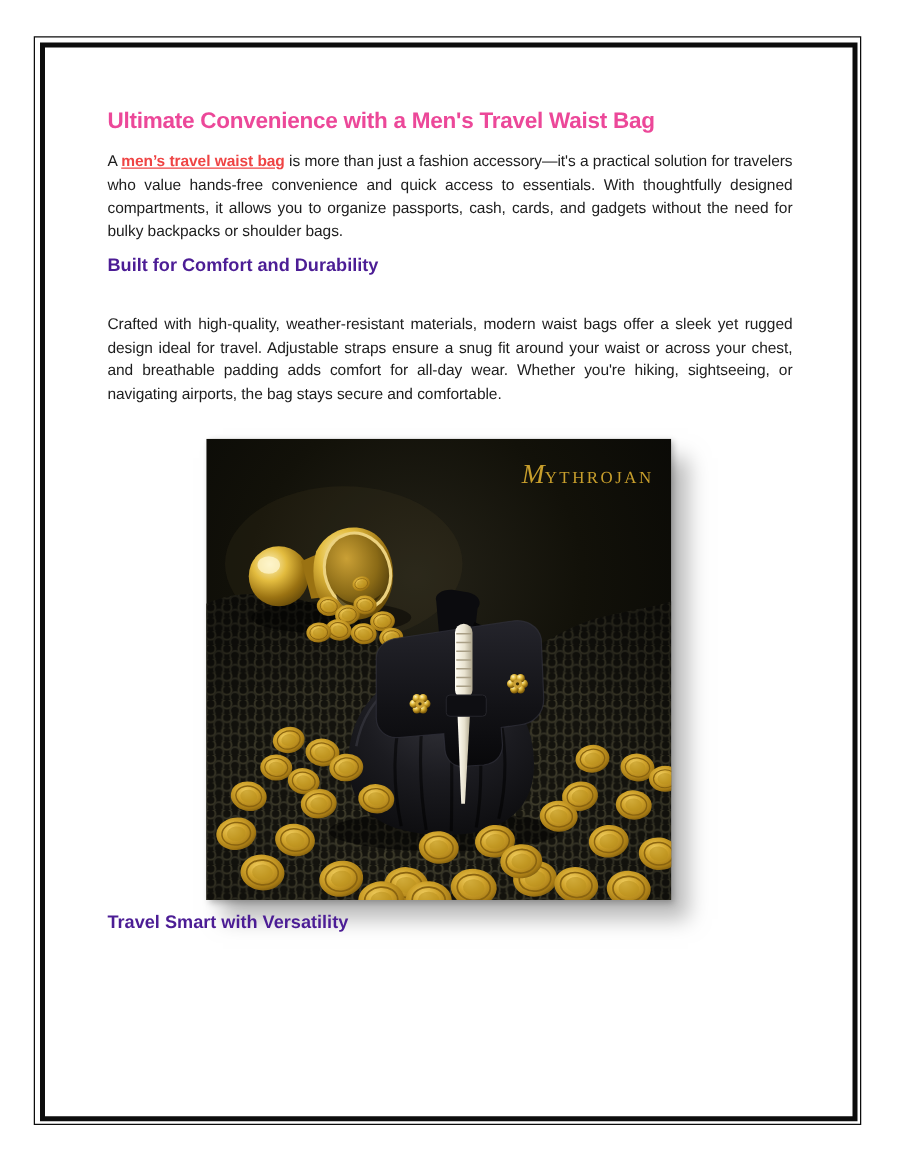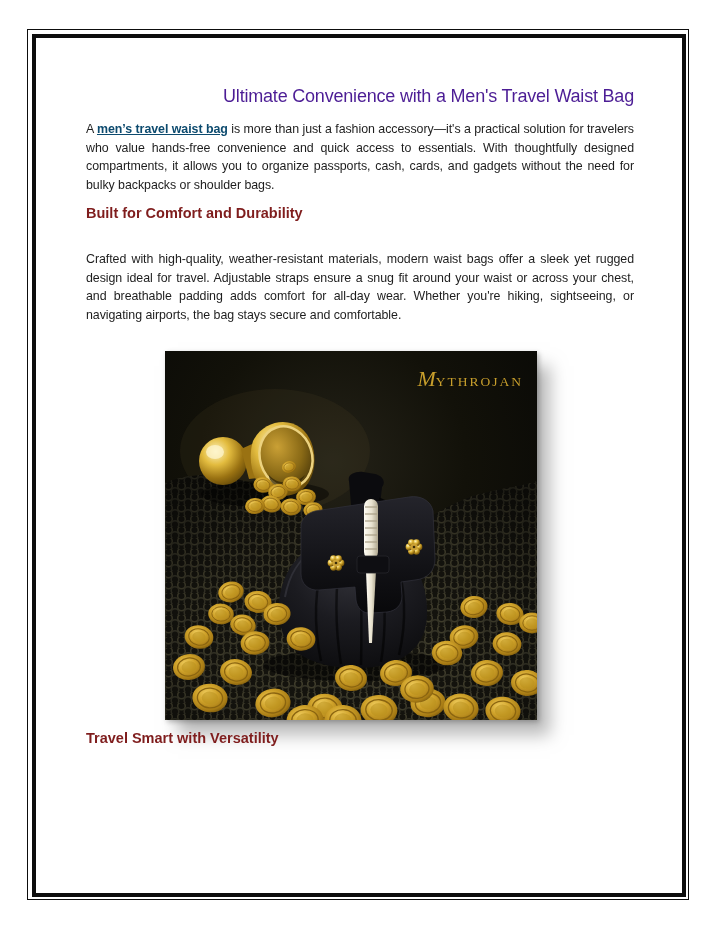--- a/index.html
+++ b/index.html
@@ -11,32 +11,32 @@
   .border-thin{
     position:absolute;left:27px;top:29px;width:662px;height:871px;
     border:1.5px solid #0d0d0d;box-sizing:border-box;
   }
   .border-thick{
     position:absolute;left:32px;top:34px;width:654px;height:863px;
     border:4.5px solid #0d0d0d;box-sizing:border-box;
   }
   .content{position:absolute;left:86px;top:86px;width:548px;color:#1d1d1d;}
   h1{
-    margin:0;font-size:18px;line-height:20px;font-weight:normal;text-align:right;
-    color:#4c1d95;letter-spacing:-0.2px;
-  }
-  h2{margin:9px 0 0;font-size:14.5px;line-height:18px;font-weight:bold;color:#7f1d1d;}
+    margin:0;font-size:18px;line-height:20px;font-weight:bold;text-align:left;
+    color:#ec4899;letter-spacing:-0.2px;
+  }
+  h2{margin:9px 0 0;font-size:14.5px;line-height:18px;font-weight:bold;color:#4c1d95;}
   h2.after-image{}
   .para{
     margin:14px 0 0;font-size:12.4px;line-height:18.7px;text-align:justify;
     color:#1d1d1d;letter-spacing:-0.05px;
   }
   .para.second{margin-top:28px;}
   .para.third{margin-top:13px;}
-  .link{color:#0c4a6e;font-weight:bold;text-decoration:underline;cursor:pointer;}
+  .link{color:#ef4444;font-weight:bold;text-decoration:underline;cursor:pointer;}
   figure{
     margin:26px 0 0 79px;width:372px;height:369px;padding:0;
     box-shadow:2px 2px 5px rgba(0,0,0,0.25), 13px 15px 16px rgba(128,128,128,0.55);
     line-height:0;
   }
   svg{display:block;}
 </style>
 </head>
 <body>
 

